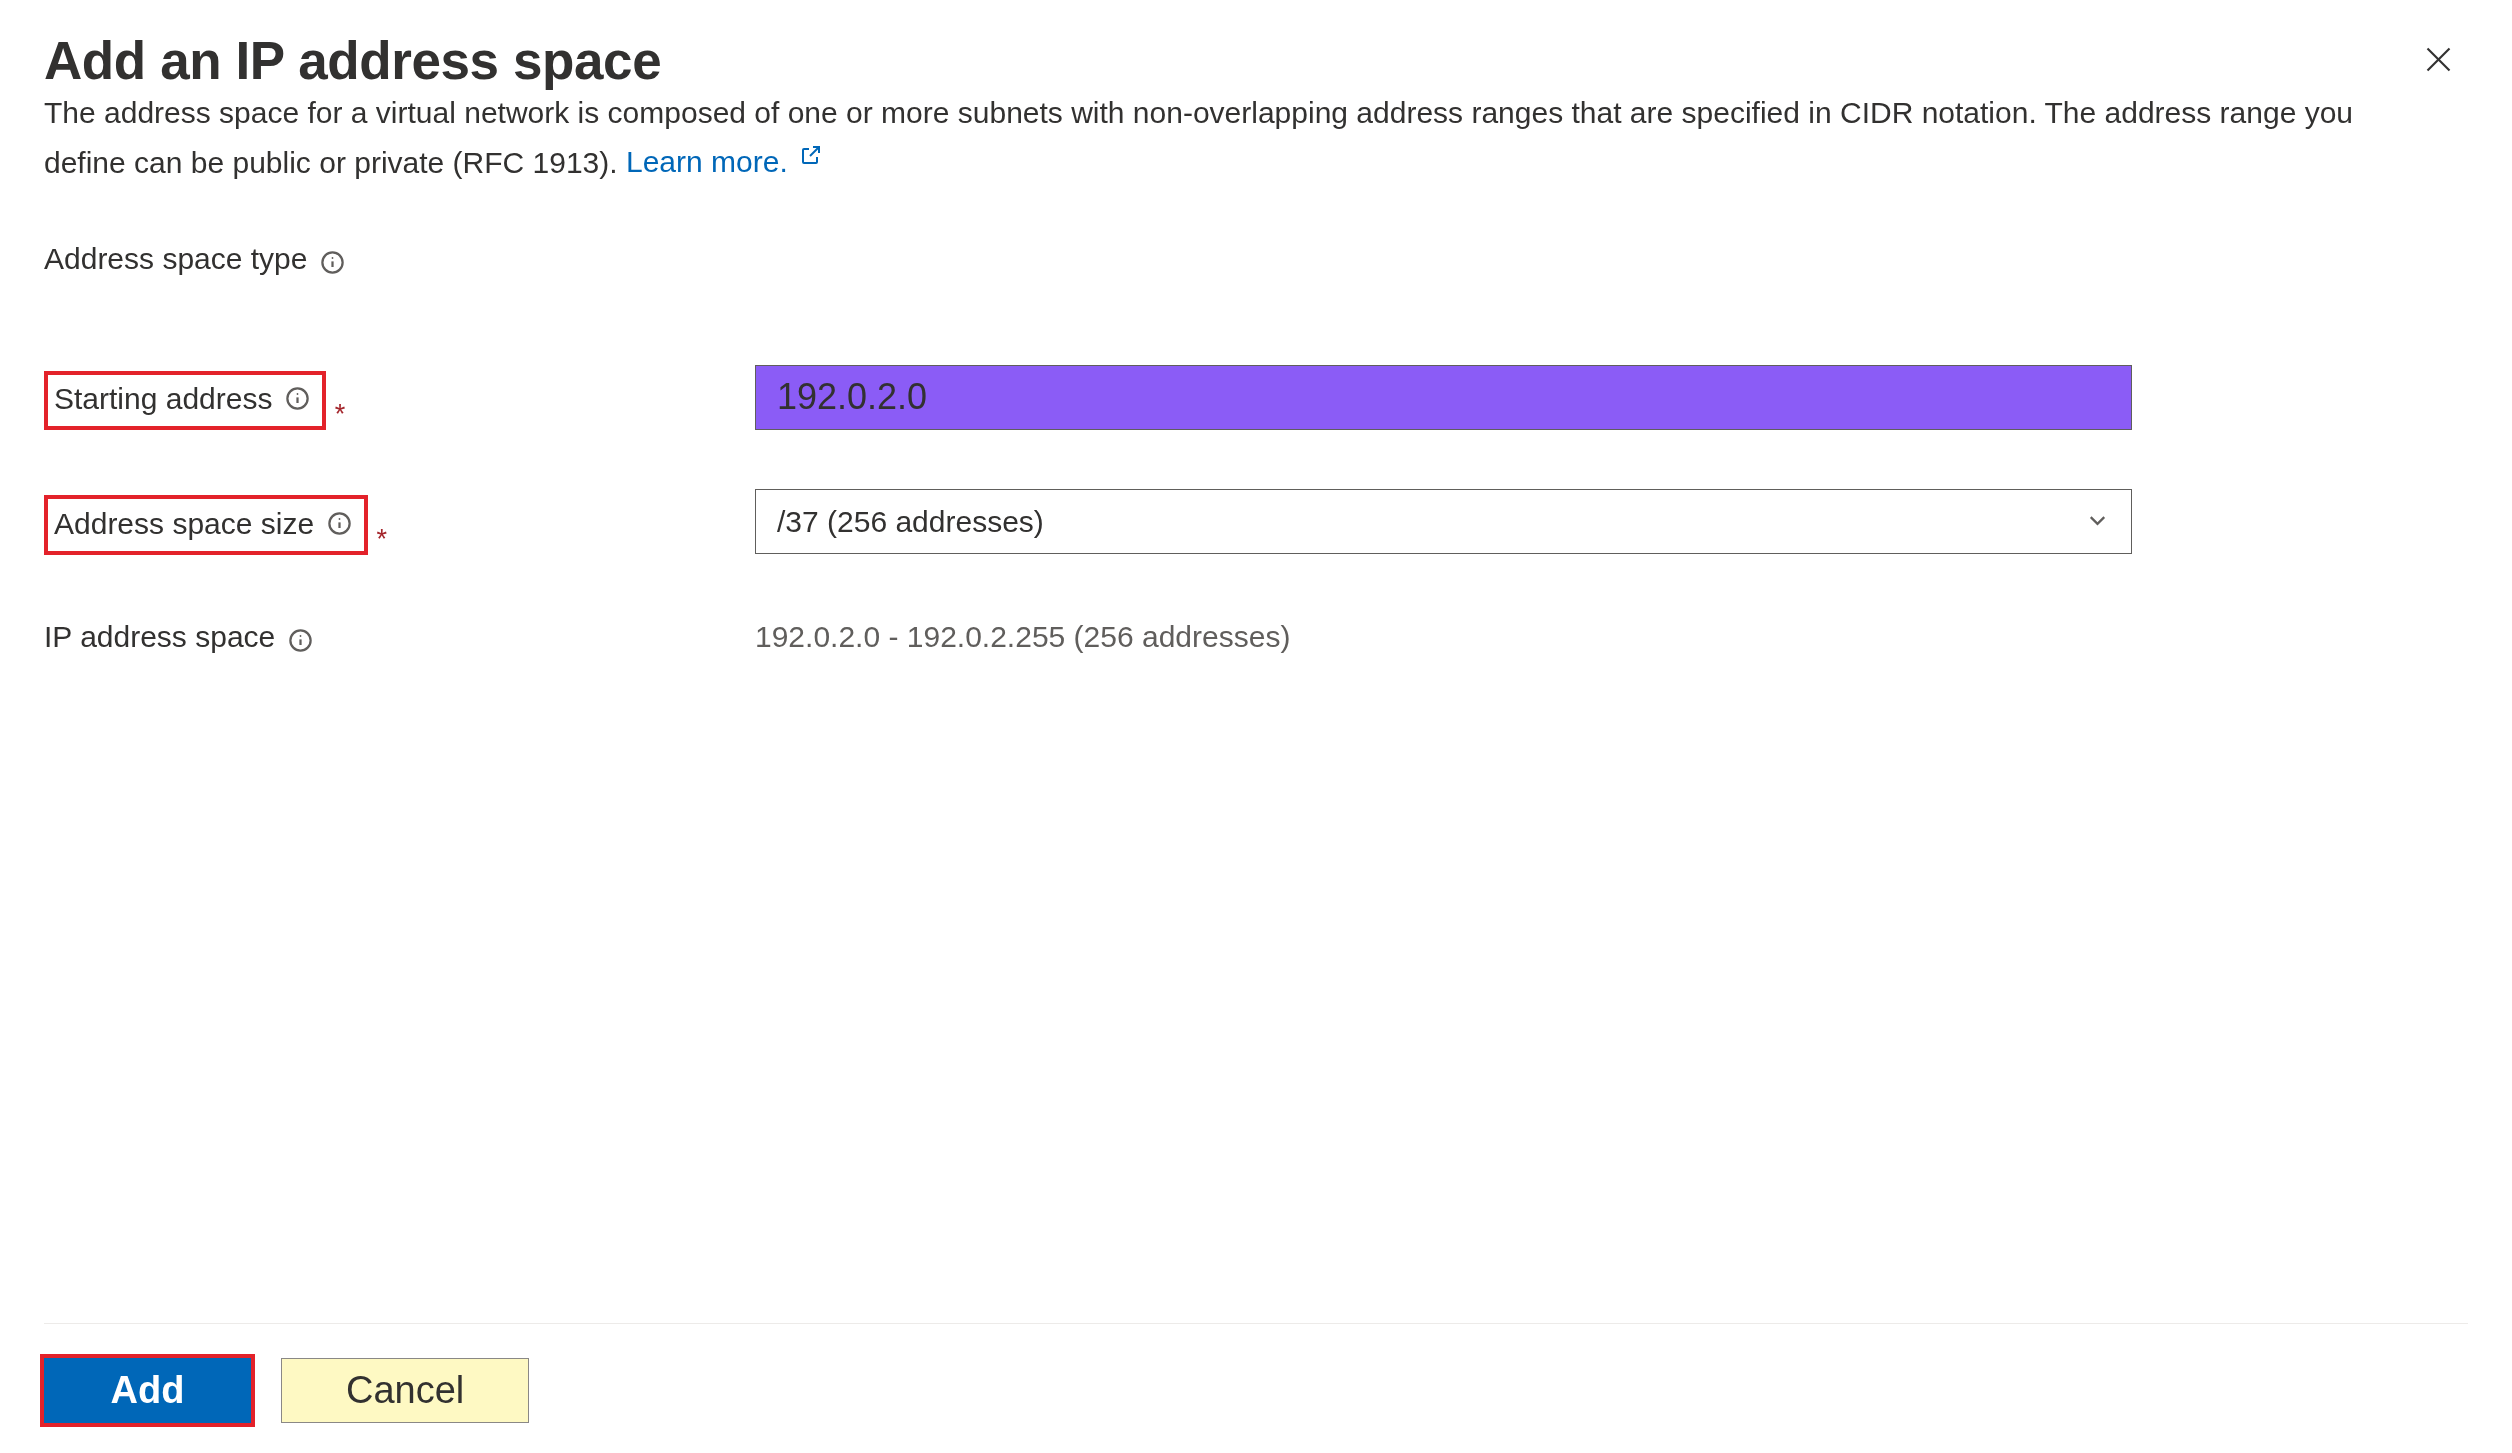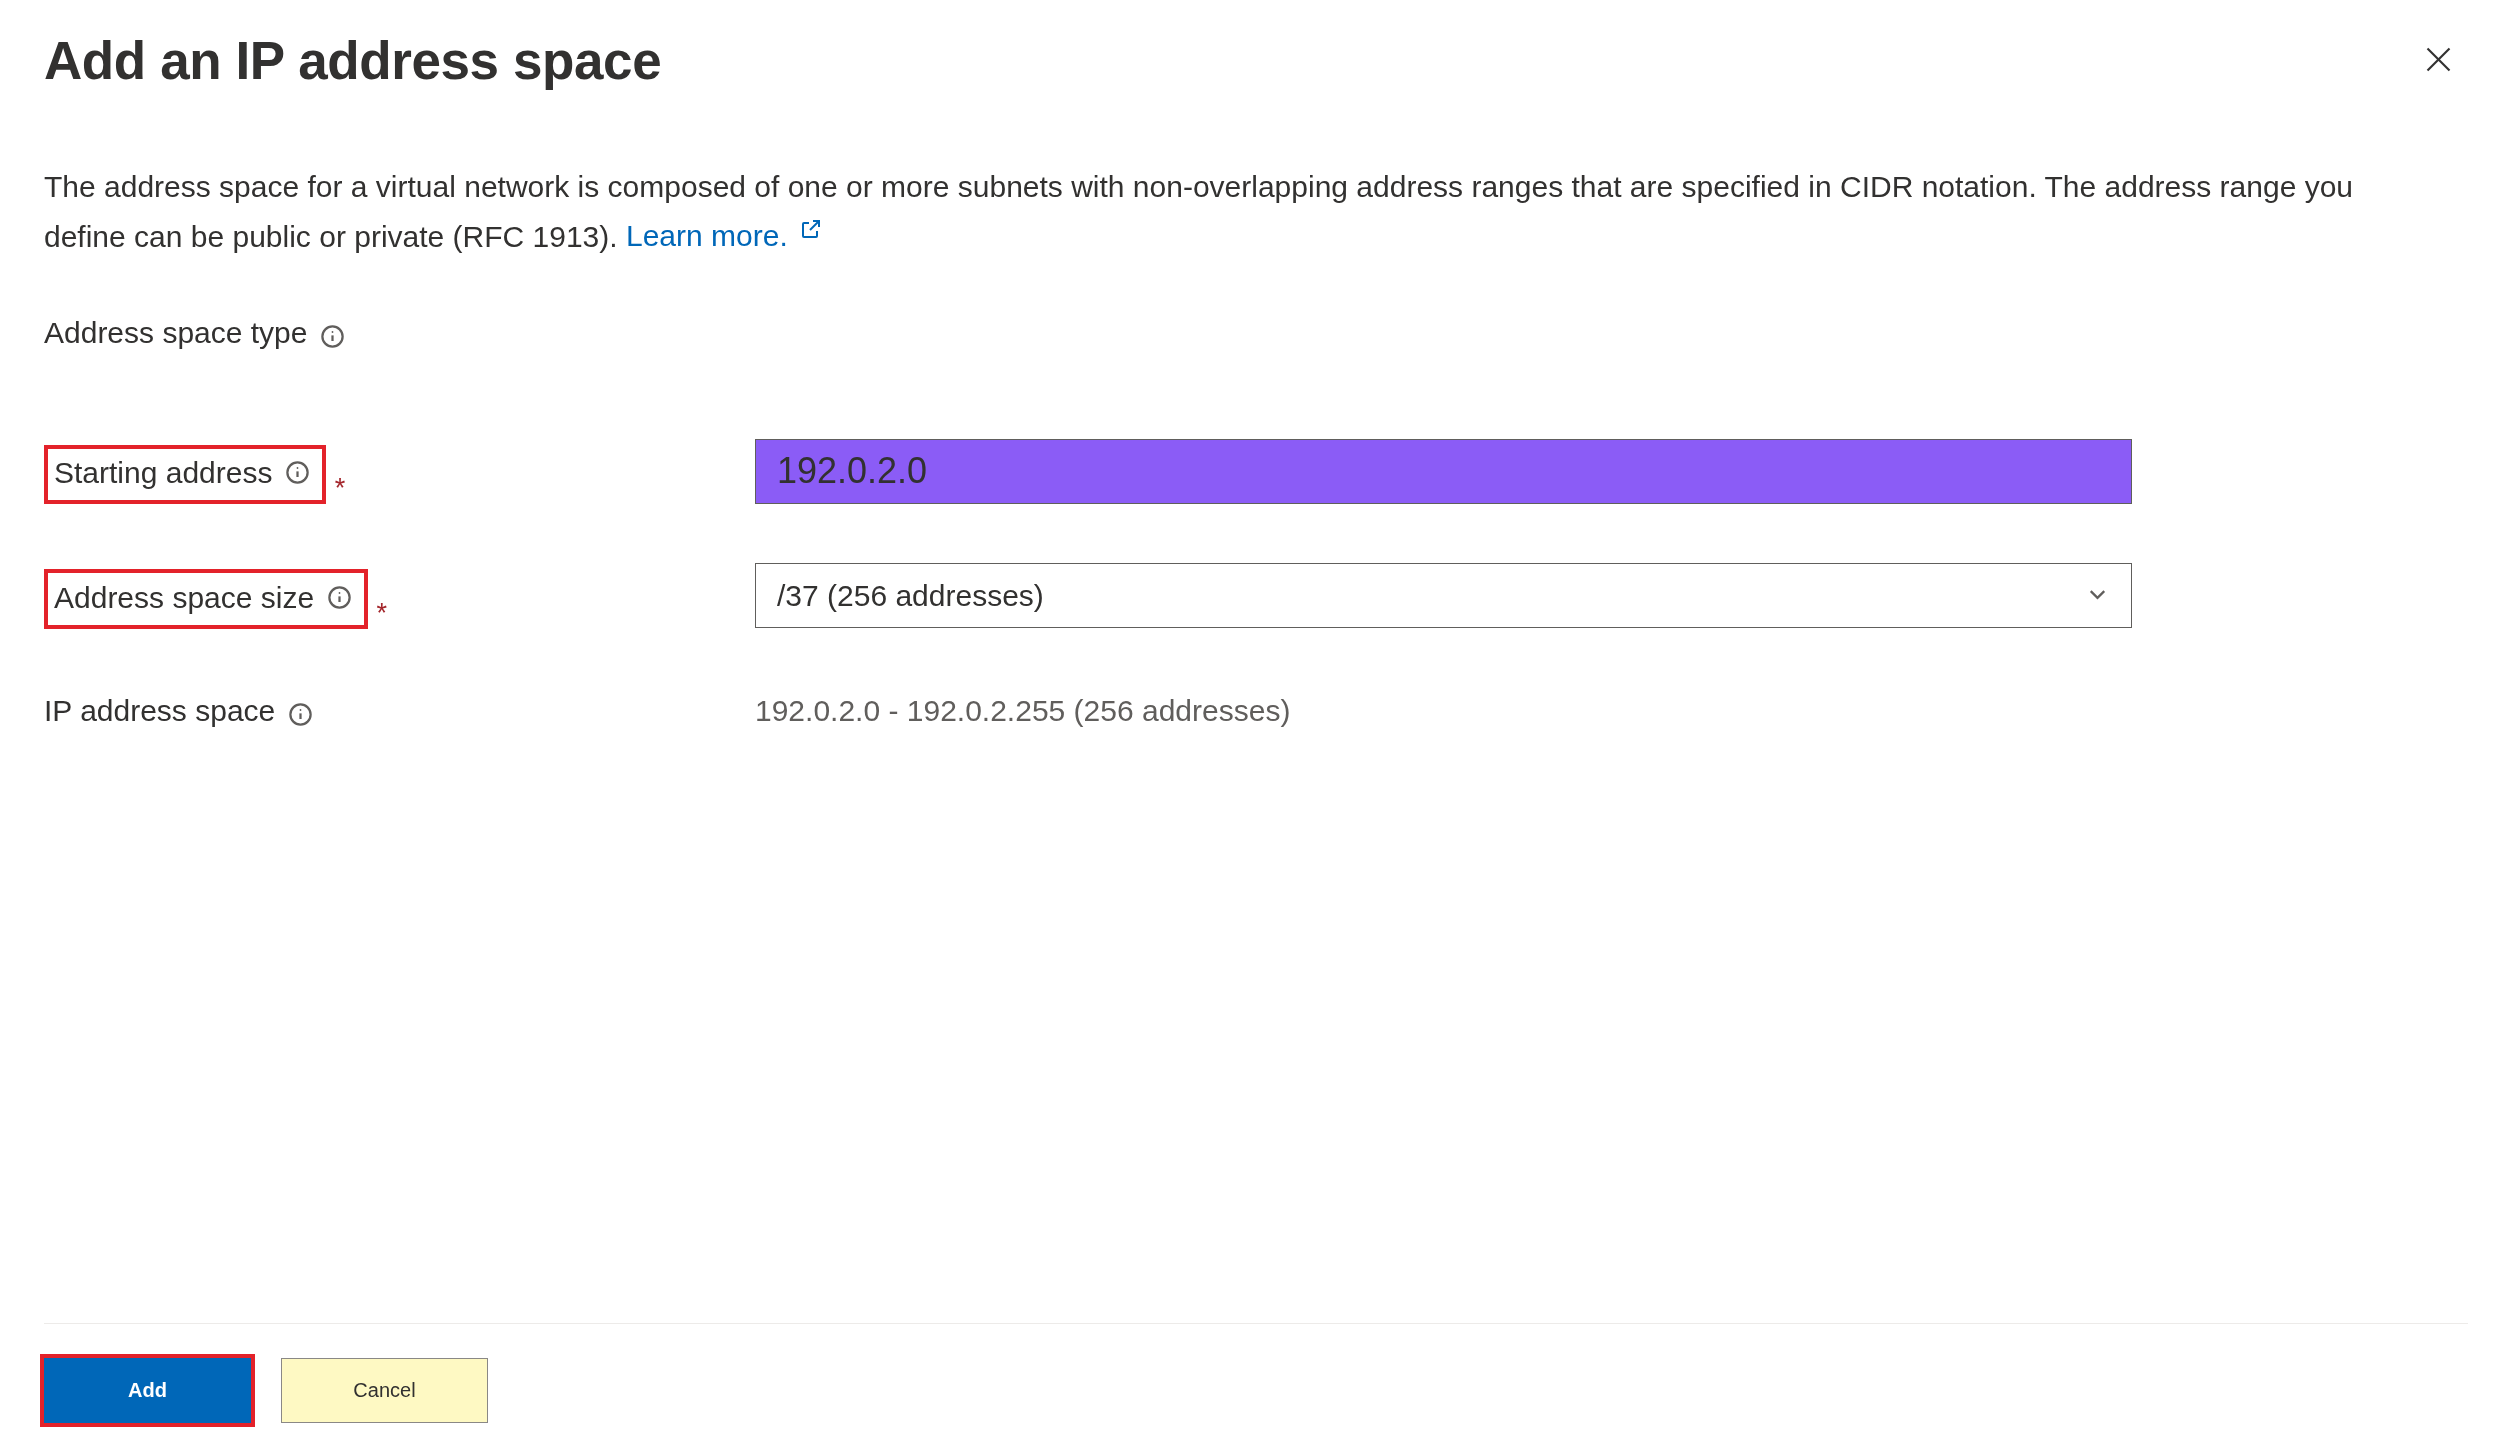--- a/index.html
+++ b/index.html
@@ -15,21 +15,20 @@
       padding: 30px 44px 30px 44px;
       max-width: 2512px;
       min-height: 1453px;
       display: flex;
       flex-direction: column;
     }
     .header-row {
       display: flex;
       align-items: flex-start;
       justify-content: space-between;
-      margin-bottom: 74px;
     }
     h1.title {
       font-size: 53px;
       font-weight: 600;
       color: #323130;
       letter-spacing: -0.4px;
     }
     .close-btn {
       background: none;
       border: none;
@@ -144,22 +143,22 @@
     .footer {
       border-top: 1.5px solid #edebe9;
       padding-top: 34px;
       display: flex;
       gap: 30px;
       align-items: center;
       margin-top: auto;
     }
     .btn {
       height: 65px;
-      padding: 0 44px;
-      font-size: 20px;
+      padding: 0 64px;
+      font-size: 38px;
       font-family: inherit;
       cursor: pointer;
       display: inline-flex; align-items: center; justify-content: center;
       min-width: 207px;
     }
     .btn-primary {
       background: #0067b8;
       border: none;
       color: #ffffff;
       font-weight: 600;

